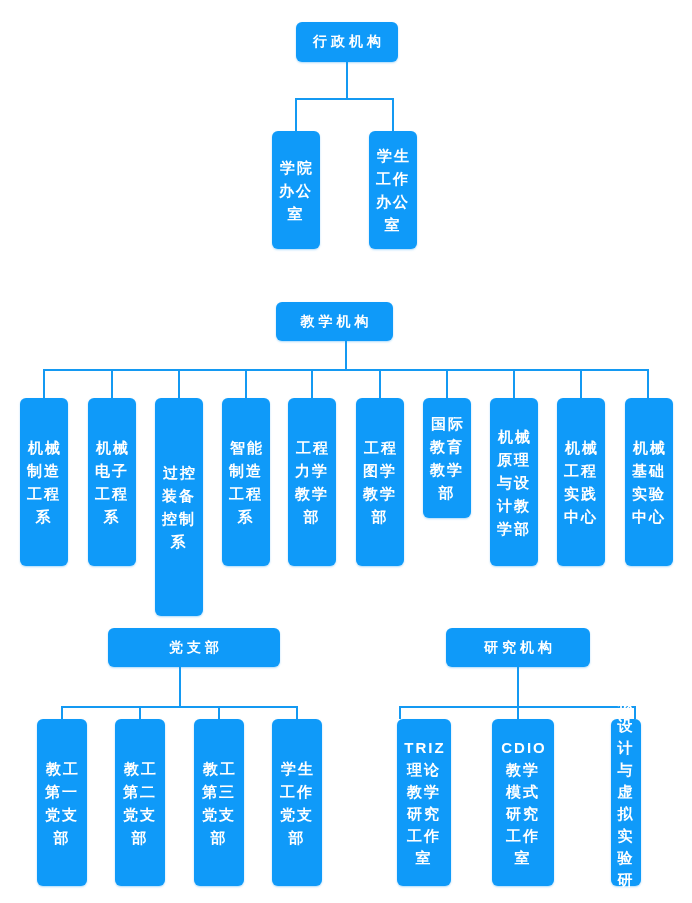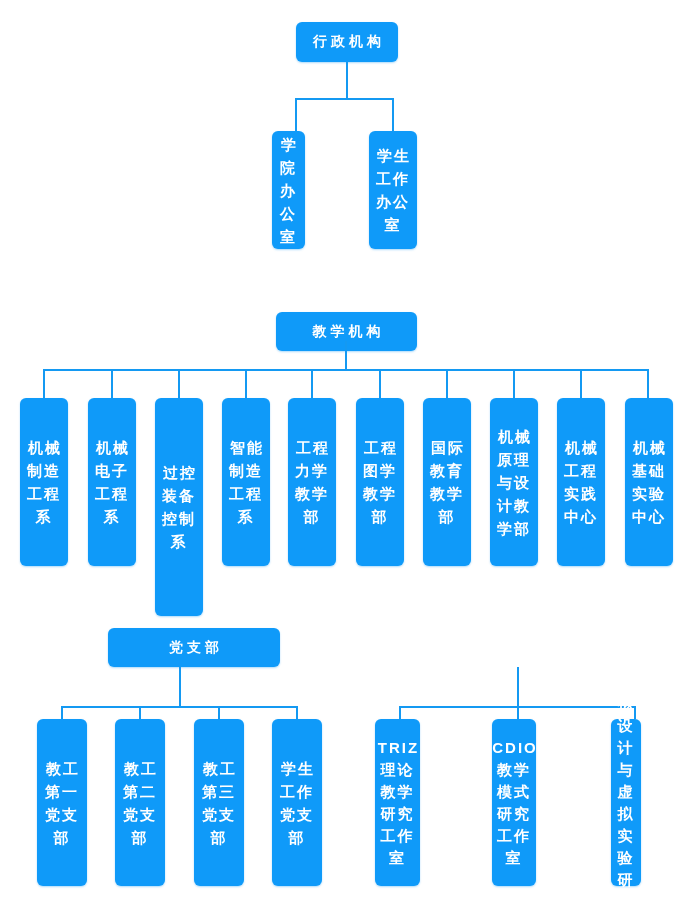--- a/index.html
+++ b/index.html
@@ -36,29 +36,29 @@
 </head>
 <body>
 
 <div class="canvas">
 
   <div class="hdr" style="left:296px;top:22px;width:102px;height:40px">行政机构</div>
   <div class="vline" style="left:346px;top:62px;height:36px"></div>
   <div class="hline" style="left:295px;top:98px;width:99px"></div>
   <div class="vline" style="left:295px;top:98px;height:33px"></div>
   <div class="vline" style="left:392px;top:98px;height:33px"></div>
-  <div class="node" style="left:272px;top:131px;width:33px;height:118px">学院
+  <div class="node" style="left:272px;top:131px;width:48px;height:118px">学院
 办公
 室</div>
   <div class="node" style="left:369px;top:131px;width:48px;height:118px">学生
 工作
 办公
 室</div>
 
-  <div class="hdr" style="left:276px;top:312px;width:141px;height:39px">教学机构</div>
+  <div class="hdr" style="left:276px;top:302px;width:117px;height:39px">教学机构</div>
   <div class="vline" style="left:345px;top:341px;height:28px"></div>
   <div class="hline" style="left:43px;top:369px;width:606px"></div>
   <div class="vline" style="left:43px;top:369px;height:29px"></div>
   <div class="vline" style="left:111px;top:369px;height:29px"></div>
   <div class="vline" style="left:178px;top:369px;height:29px"></div>
   <div class="vline" style="left:245px;top:369px;height:29px"></div>
   <div class="vline" style="left:311px;top:369px;height:29px"></div>
   <div class="vline" style="left:379px;top:369px;height:29px"></div>
   <div class="vline" style="left:446px;top:369px;height:29px"></div>
   <div class="vline" style="left:513px;top:369px;height:29px"></div>
@@ -81,21 +81,21 @@
 工程
 系</div>
   <div class="node" style="left:288px;top:398px;width:48px;height:168px">工程
 力学
 教学
 部</div>
   <div class="node" style="left:356px;top:398px;width:48px;height:168px">工程
 图学
 教学
 部</div>
-  <div class="node" style="left:423px;top:398px;width:48px;height:168px">国际
+  <div class="node" style="left:423px;top:398px;width:48px;height:120px">国际
 教育
 教学
 部</div>
   <div class="node" style="left:490px;top:398px;width:48px;height:168px">机械
 原理
 与设
 计教
 学部</div>
   <div class="node" style="left:557px;top:398px;width:48px;height:168px">机械
 工程
@@ -123,32 +123,33 @@
 部</div>
   <div class="node" style="left:194px;top:719px;width:50px;height:167px">教工
 第三
 党支
 部</div>
   <div class="node" style="left:272px;top:719px;width:50px;height:167px">学生
 工作
 党支
 部</div>
 
+  <div class="hdr" style="left:446px;top:628px;width:144px;height:39px">研究机构</div>
   <div class="vline" style="left:517px;top:667px;height:39px"></div>
   <div class="hline" style="left:399px;top:706px;width:237px"></div>
   <div class="vline" style="left:399px;top:706px;height:13px"></div>
   <div class="vline" style="left:517px;top:706px;height:13px"></div>
   <div class="vline" style="left:634px;top:706px;height:13px"></div>
-  <div class="node" style="left:375px;top:719px;width:45px;height:167px;line-height:22px">TRIZ
+  <div class="node" style="left:397px;top:719px;width:54px;height:167px;line-height:22px">TRIZ
 理论
 教学
 研究
 工作
 室</div>
-  <div class="node" style="left:492px;top:719px;width:44px;height:167px;line-height:22px">CDIO
+  <div class="node" style="left:492px;top:719px;width:62px;height:167px;line-height:22px">CDIO
 教学
 模式
 研究
 工作
 室</div>
   <div class="node" style="left:611px;top:719px;width:30px;height:167px;line-height:22px">虚拟
 设计
 与虚
 拟实
 验研

